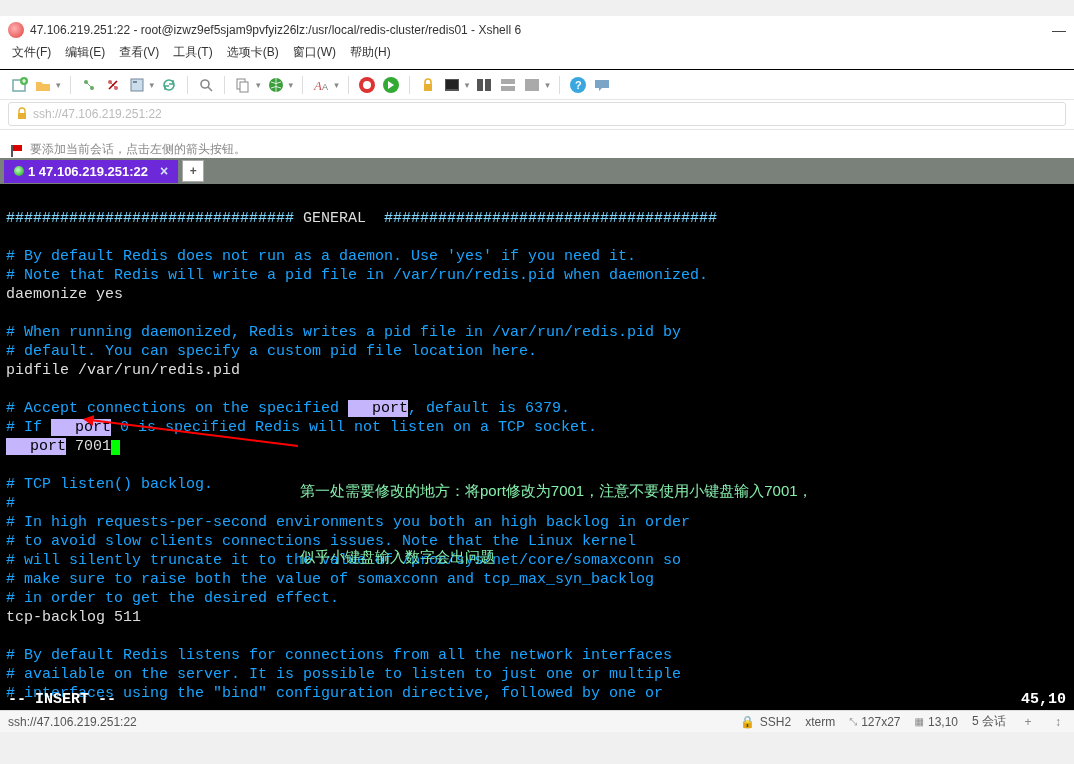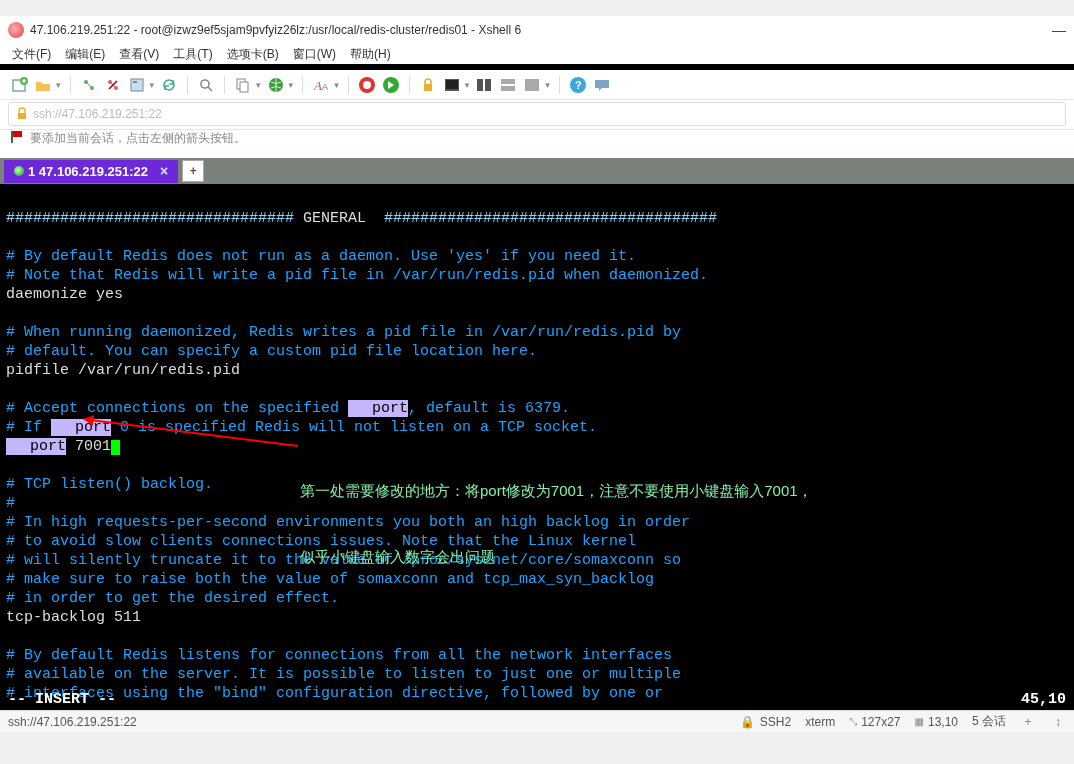--- a/index.html
+++ b/index.html
@@ -1,28 +1,28 @@
 <!DOCTYPE html>
 <html><head>
 <meta charset="utf-8">
 <style>
 * { margin: 0; padding: 0; box-sizing: border-box; }
 body { font-family: "Microsoft YaHei", sans-serif; font-size: 12px; background: #f0f0f0; width: 1074px; height: 764px; overflow: hidden; position: relative; }
 .titlebar { height: 28px; background: #fff; display: flex; align-items: center; padding: 0 8px; margin-top: 16px; }
 .titlebar-icon { width: 16px; height: 16px; margin-right: 6px; background: radial-gradient(circle at 40% 40%, #ffb0b0, #e04040); border-radius: 50%; }
 .titlebar-text { flex: 1; color: #333; font-size: 12px; }
 .titlebar-controls { display: flex; gap: 14px; font-size: 14px; color: #444; }
-.menubar { height: 26px; background: #fff; border-bottom: 6px solid #000000; display: flex; align-items: center; padding: 0 12px; gap: 14px; }
+.menubar { height: 26px; background: #fff; border-bottom: 1px solid #000000; display: flex; align-items: flex-start; padding: 0 12px; gap: 14px; }
 .menubar span { color: #333; cursor: default; }
 .toolbar { height: 30px; background: #fff; border-bottom: 1px solid #e5e5e5; display: flex; align-items: center; padding: 0 10px; gap: 6px; }
 .tool-sep { width: 1px; height: 18px; background: #ddd; margin: 0 3px; }
 .tool-drop { font-size: 9px; color: #888; margin-left: -2px; }
 .addr-bar { height: 30px; background: #fff; border-bottom: 1px solid #e5e5e5; padding: 2px 8px; }
 .addr-inner { height: 24px; border: 1px solid #ddd; border-radius: 3px; display: flex; align-items: center; padding: 0 6px; color: #bbb; gap: 4px; }
-.hint-bar { height: 28px; background: #fff; display: flex; align-items: flex-start; padding: 0 10px; color: #888; gap: 6px; }
+.hint-bar { height: 28px; background: #fff; display: flex; align-items: flex-end; padding: 0 10px; color: #888; gap: 6px; }
 .flag-icon { width: 14px; height: 14px; position: relative; }
 .flag-icon::before { content:""; position:absolute; left:1px; top:1px; width:2px; height:12px; background:#555; }
 .flag-icon::after { content:""; position:absolute; left:3px; top:1px; width:9px; height:6px; background:#d00; }
 .tabbar { height: 26px; background: #7a807a; display: flex; align-items: center; padding: 0 4px; }
 .tab-active { height: 23px; background: #6d28d9; color: #fff; padding: 0 10px; display: flex; align-items: center; gap: 4px; font-size: 13px; font-weight: bold; }
 .tab-dot { width: 10px; height: 10px; border-radius: 50%; background: radial-gradient(circle at 40% 40%, #bfffbf, #00a000); }
 .tab-close { margin-left:8px; font-size: 14px; color:#cfe3f5; }
 .tab-plus { width: 22px; height: 22px; background: #fff; border:1px solid #aaa; margin-left:4px; display: flex; align-items:center; justify-content:center; font-weight:bold; color:#555; }
 .terminal { background: #000; color: #ddd; font-family: "Consolas","Courier New",monospace; font-size: 15px; line-height: 19px; padding: 6px 6px 4px 6px; height: 526px; white-space: pre; position: relative; }
 .hash { color: #7fd8ff; }

